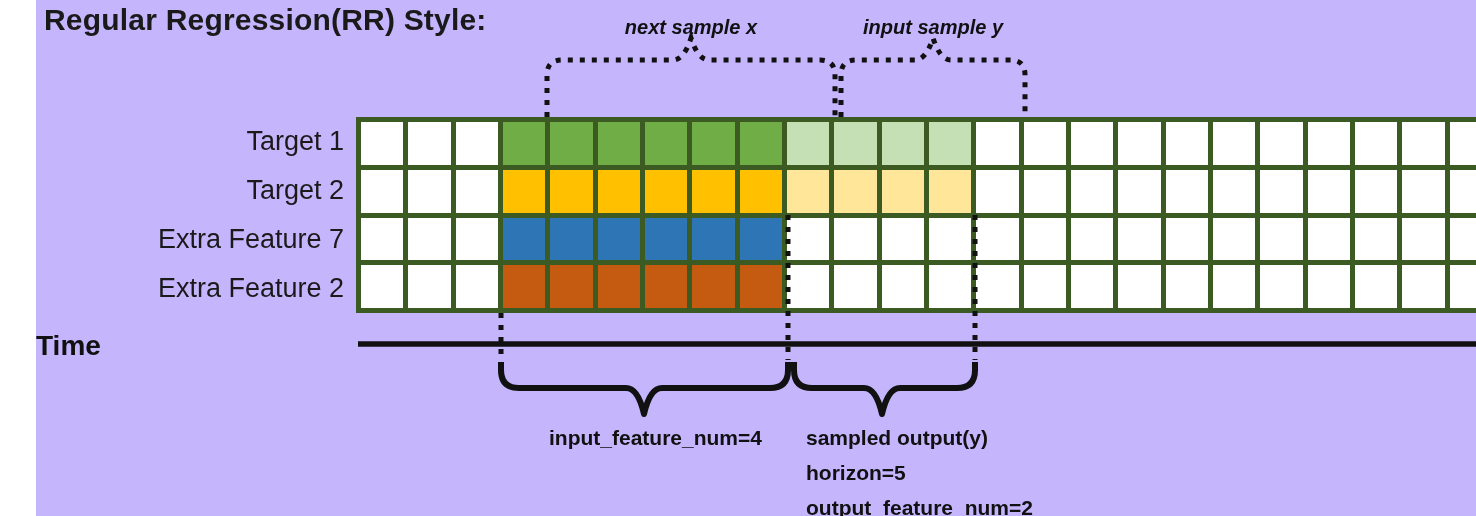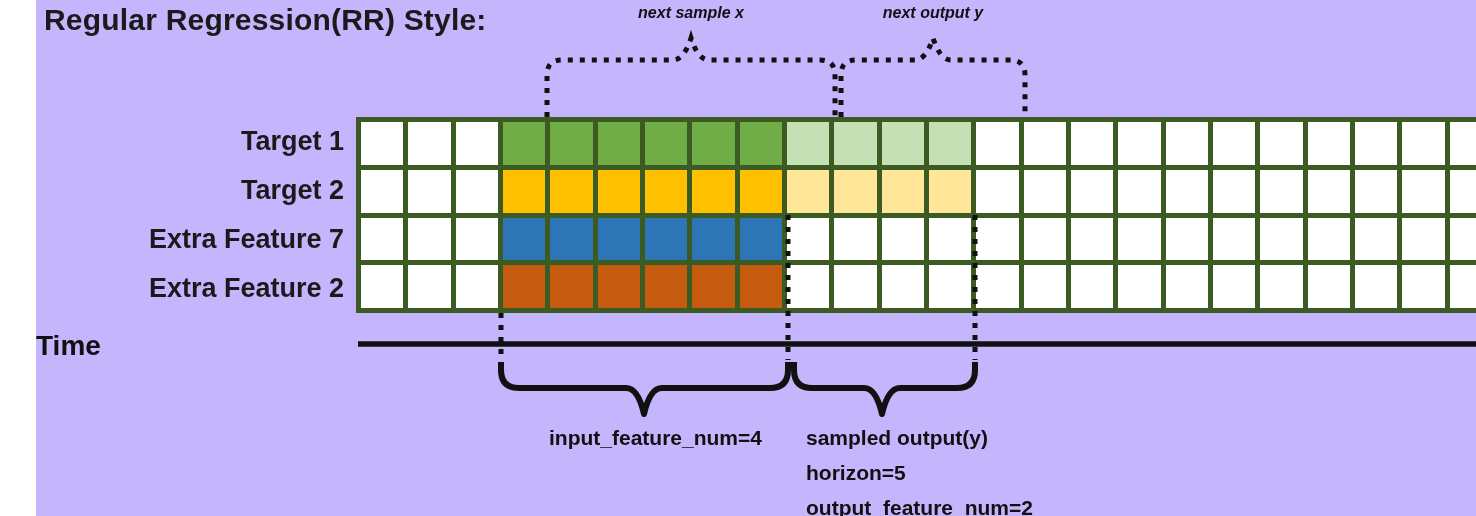--- a/index.html
+++ b/index.html
@@ -10,32 +10,32 @@
     font-family:"Liberation Sans",sans-serif;
     overflow:hidden;
     margin-left:36px;
   }
   .title{
     position:absolute;left:8px;top:3px;
     font-size:30px;font-weight:bold;color:#1a1a1a;
     letter-spacing:.2px;
   }
   .brace-label{
-    position:absolute;top:4px;
+    position:absolute;top:16px;
     transform:translateX(-50%);
-    font-size:16px;font-style:italic;font-weight:600;color:#111;
+    font-size:20px;font-style:italic;font-weight:600;color:#111;
     white-space:nowrap;
   }
   .row-labels{
     position:absolute;left:0;top:117px;width:308px;height:196px;
     display:flex;flex-direction:column;
   }
   .row-label{
     flex:1;display:flex;align-items:center;justify-content:flex-end;
-    font-size:27px;font-weight:bold;color:#1a1a1a;white-space:nowrap;padding-left:44px;
+    font-size:27px;font-weight:normal;color:#1a1a1a;white-space:nowrap;padding-left:44px;
   }
   .grid{
     position:absolute;left:320px;top:117px;width:1141px;height:196px;
     box-sizing:border-box;display:grid;gap:5px;padding:5px;
   }
   .cell{background:#fff;}
   .overlay{
     position:absolute;left:0;top:0;width:1476px;height:516px;
     pointer-events:none;z-index:5;
   }
@@ -52,21 +52,21 @@
   .anno-output{left:770px;}
 </style>
 </head>
 <body>
 
 <div class="canvas">
 
   <div class="title">Regular Regression(RR) Style:</div>
 
   <div class="brace-label" style="left:655px">next sample x</div>
-  <div class="brace-label" style="left:897px">next output y</div>
+  <div class="brace-label" style="left:897px">input sample y</div>
 
   <div class="row-labels">
     <div class="row-label">Target 1</div>
     <div class="row-label">Target 2</div>
     <div class="row-label">Extra Feature 7</div>
     <div class="row-label">Extra Feature 2</div>
   </div>
 
   <div class="grid" id="grid" style="background: rgb(59, 91, 35); grid-template-columns: repeat(24, 1fr); grid-template-rows: repeat(4, 1fr);">
       <div class="cell"></div>

